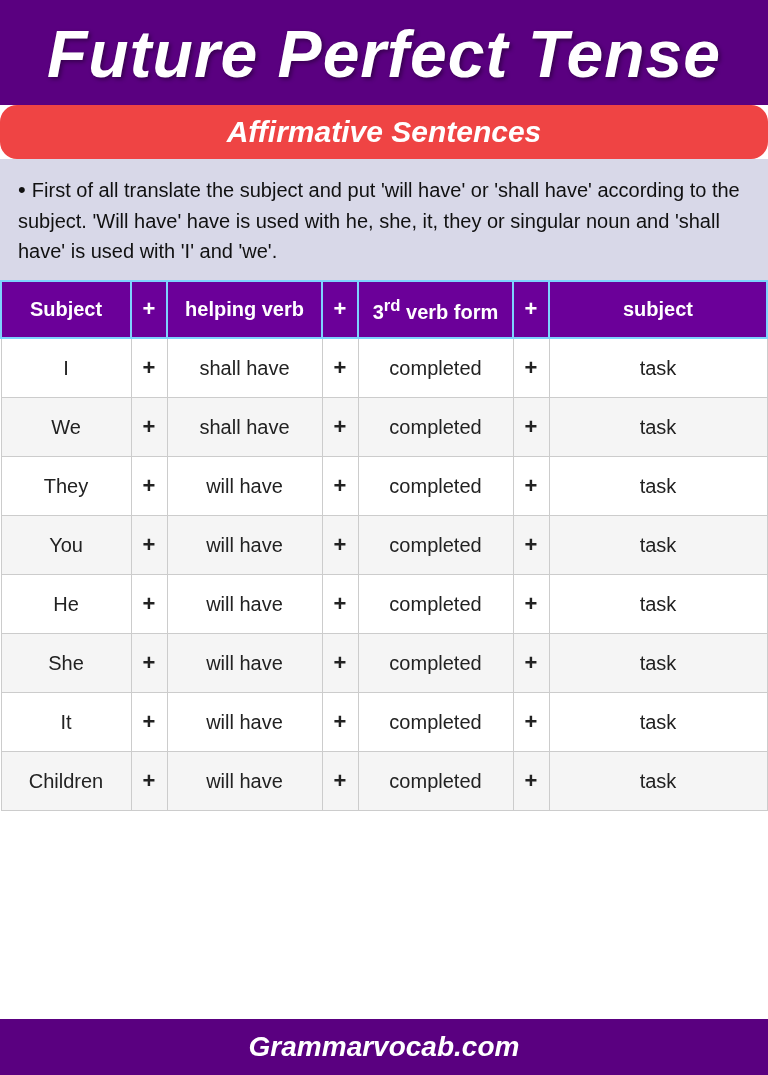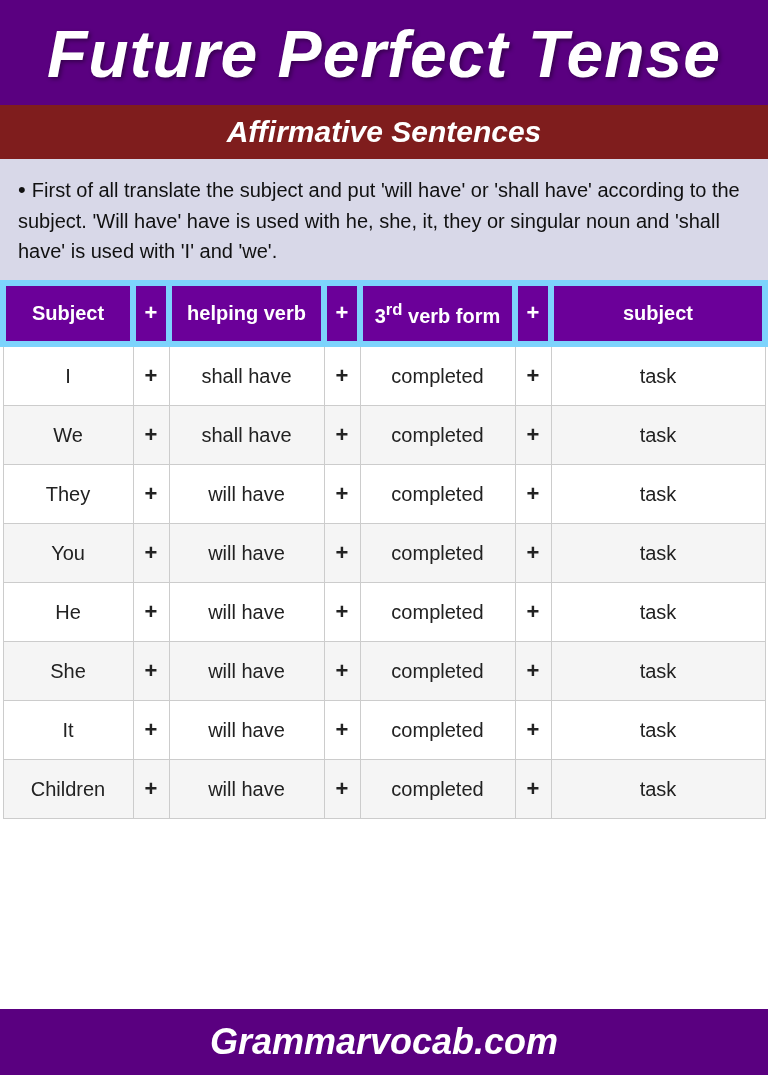--- a/index.html
+++ b/index.html
@@ -27,23 +27,24 @@
       color: #fff;
       font-size: 66px;
       font-weight: 900;
       font-style: italic;
       letter-spacing: 1px;
       line-height: 1.1;
       text-shadow: 2px 2px 4px rgba(0,0,0,0.4);
     }
 
     .subtitle-bar {
-      background: #7f1d1d;
+      background: #ef4444;
       text-align: center;
       padding: 10px 14px;
+      border-radius: 17px;
     }
 
     .subtitle-bar h2 {
       color: #fff;
       font-size: 30px;
       font-weight: 900;
       font-style: italic;
     }
 
     .info-box {
@@ -73,21 +74,21 @@
     thead tr {
       background: #6b0099;
     }
 
     thead th {
       color: #fff;
       font-size: 20px;
       font-weight: 700;
       text-align: center;
       padding: 14px 6px;
-      border: 6px solid #7dd3fc;
+      border: 2px solid #7dd3fc;
       vertical-align: middle;
     }
 
     tbody tr {
       background: #fff;
     }
 
     tbody tr:nth-child(even) {
       background: #f5f5f5;
     }
@@ -114,21 +115,21 @@
     col.object { width: auto; }
 
     .footer {
       background: #5a0080;
       text-align: center;
       padding: 12px 20px;
     }
 
     .footer span {
       color: #fff;
-      font-size: 36px;
+      font-size: 28px;
       font-weight: 900;
       font-style: italic;
     }
   </style>
 </head>
 <body>
 
 <div class="header-title">
   <h1>Future Perfect Tense</h1>
 </div>

